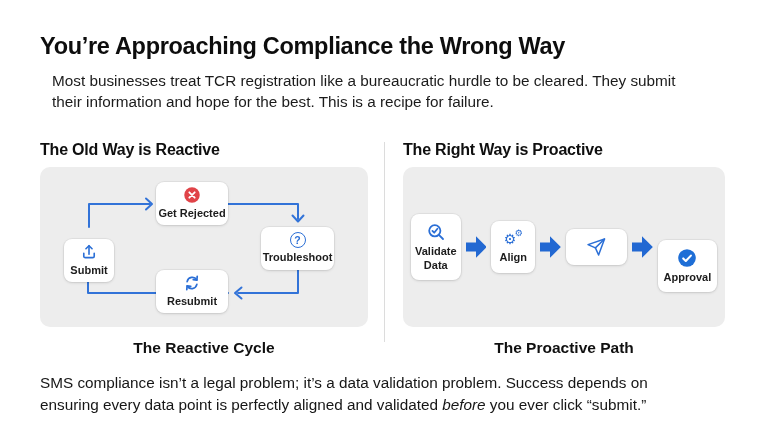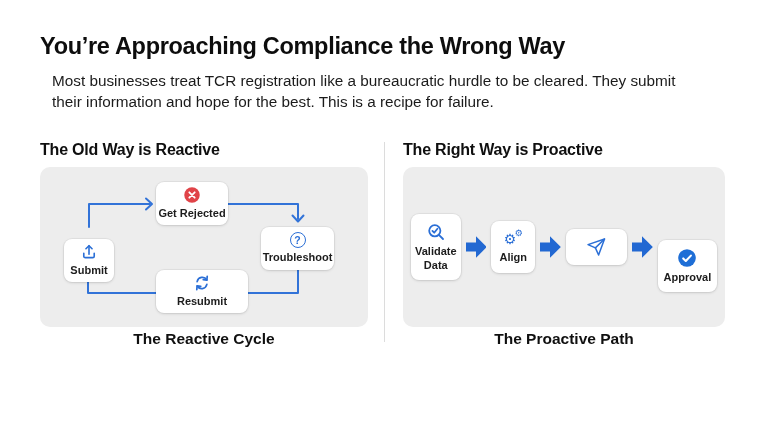--- a/index.html
+++ b/index.html
@@ -12,31 +12,31 @@
   .subtitle { position:absolute; left:40px; top:70px; font-size:15.3px; line-height:21px; color:#1b1b1b;margin-left:12px; }
   .subtitle span { display:block; }
 
   .divider { position:absolute; left:384px; top:142px; width:1px; height:200px; background:#dcdcdc; }
 
   .col { position:absolute; top:141px; }
   .col-left { left:40px; width:328px; }
   .col-right { left:403px; width:322px; }
   .col-heading { font-size:16px; font-weight:700; color:#0f0f0f; letter-spacing:-0.2px; }
   .panel { position:relative; margin-top:8px; height:160px; background:#ededed; border-radius:10px; }
-  .caption { margin-top:3px; text-align:center; font-size:15.5px; font-weight:700; color:#101010; }
+  .caption { margin-top:12px; text-align:center; font-size:15.5px; font-weight:700; color:#101010; }
 
   .card { background:#ffffff; border-radius:8px;
     box-shadow:0 1px 3px rgba(0,0,0,0.12), 0 0 0 1px rgba(0,0,0,0.045);
     display:flex; flex-direction:column; align-items:center; justify-content:center;
     gap:3px; font-size:11px; font-weight:600; color:#1c1c1c; text-align:center; line-height:1.2; }
   .cycle-card { position:absolute; }
   .pos-submit      { left:24px;  top:72px;  width:50px; height:43px; }
   .pos-rejected    { left:116px; top:15px;  width:72px; height:43px; }
   .pos-troubleshoot{ left:221px; top:60px;  width:73px; height:43px; }
-  .pos-resubmit    { left:116px; top:103px; width:92px; height:43px; }
+  .pos-resubmit    { left:116px; top:103px; width:72px; height:43px; }
   .arrows-svg { position:absolute; left:0; top:0; }
 
   .flow-row { display:flex; align-items:center; justify-content:center; gap:5px;
     height:100%; padding:0 8px; }
   .step-card { padding:8px 4px; }
   .w-validate { width:55px; } .w-align { width:49px; } .w-swc { width:69px; } .w-approval { width:67px;margin-top:38px; }
 
   .q-badge { width:16px; height:16px; border:1.8px solid #2b6fd6; border-radius:50%;
     color:#2b6fd6; font-size:10.5px; font-weight:700; display:flex; align-items:center;
     justify-content:center; line-height:1; }
@@ -166,14 +166,18 @@
           </svg>
           <span>Approval</span>
         </div>
 
       </div>
     </div>
 
     <div class="caption">The Proactive Path</div>
   </section>
 
+  <p class="footer">
+    <span class="line">SMS compliance isn’t a legal problem; it’s a data validation problem. Success depends on</span>
+    <span class="line"><span>ensuring every data point is perfectly aligned and validated </span><i>before</i><span> you ever click “submit.”</span></span>
+  </p>
 
 </div>
 
 </body></html>

